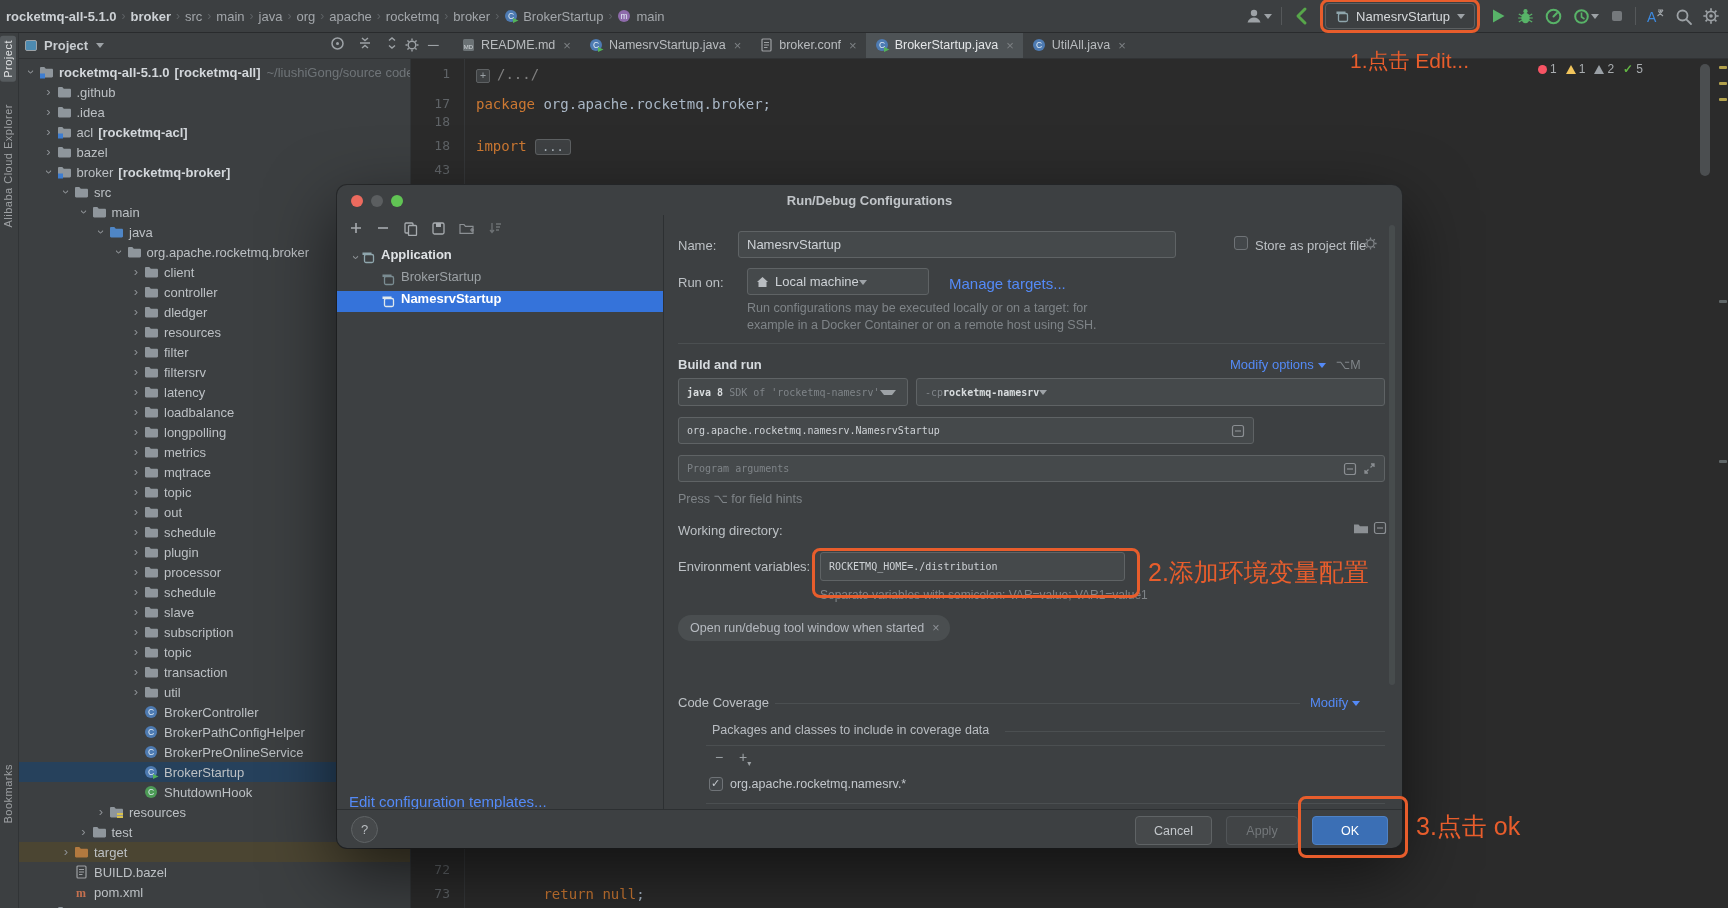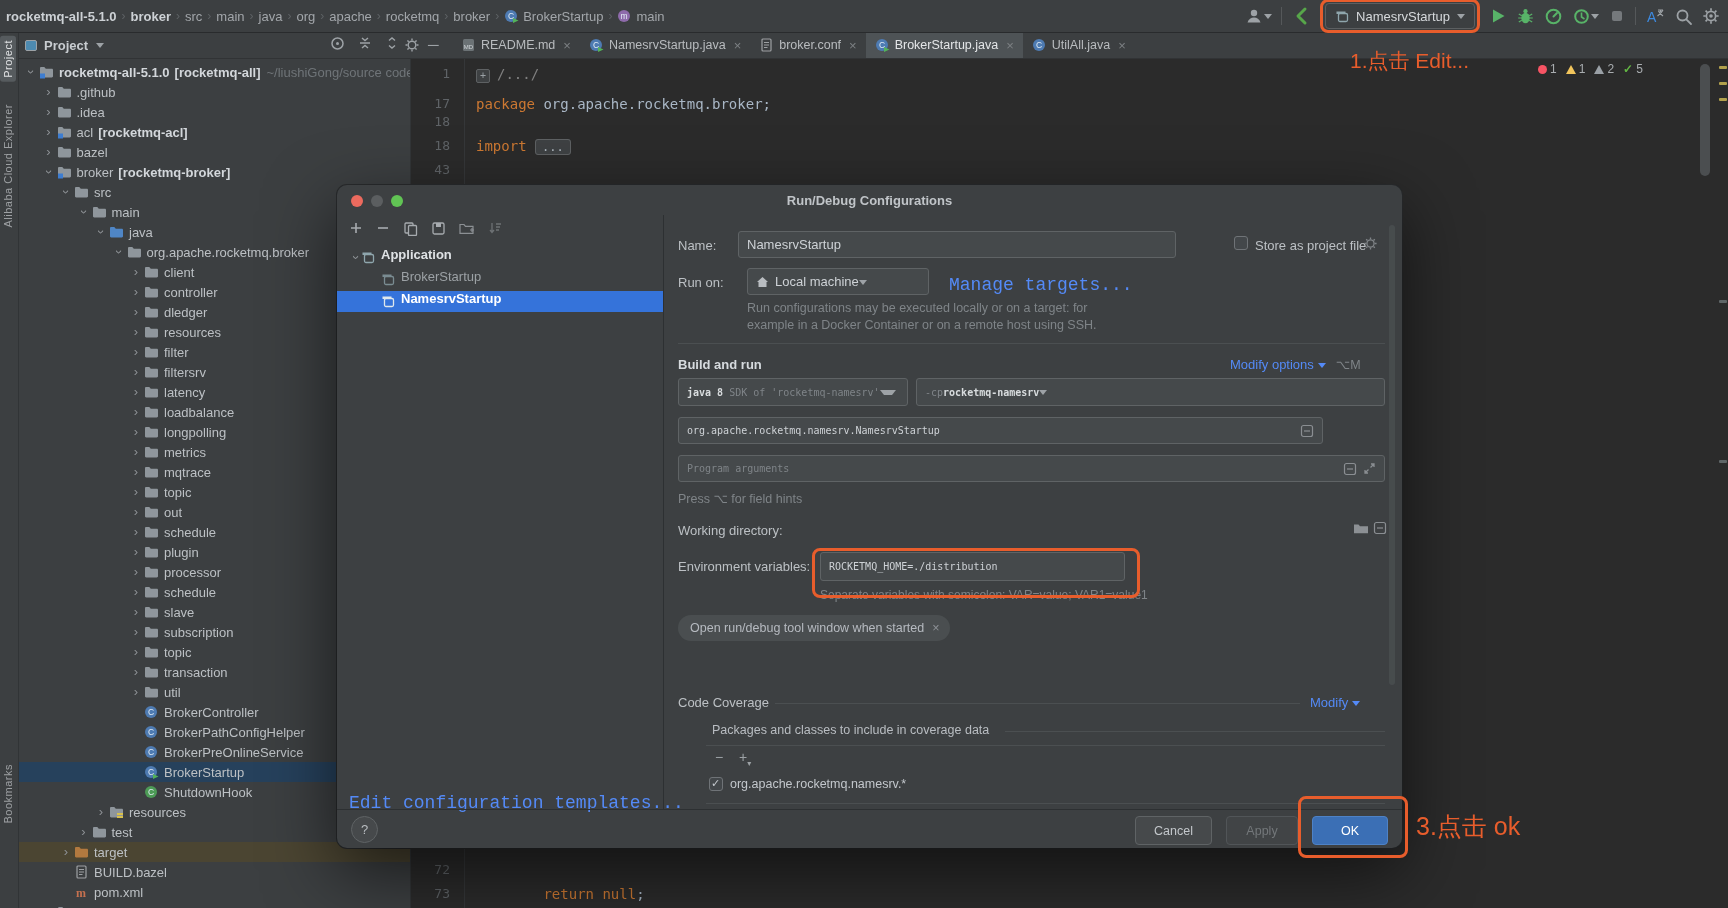--- a/index.html
+++ b/index.html
@@ -74,21 +74,21 @@
   .dialog{position:absolute;left:337px;top:185px;width:1065px;height:663px;background:#3d4042;
           border-radius:10px;box-shadow:0 24px 70px rgba(0,0,0,.6),0 0 0 1px #2a2c2e;z-index:10;}
   .dlg-title{position:absolute;left:0;top:8px;width:100%;text-align:center;font-size:13px;
              font-weight:bold;color:#c0c4c8;}
   .tl-dot{position:absolute;top:10px;width:12px;height:12px;border-radius:50%;}
   .dlg-left{position:absolute;left:0;top:30px;width:326px;bottom:38px;border-right:1px solid #2d3032;}
   .dl-toolbar{position:absolute;left:12px;top:4px;display:flex;gap:13px;align-items:center;height:22px;}
   .lrow{position:absolute;left:0;width:326px;height:21px;display:flex;font-size:13px;}
   .lrow .nm{color:#c3c7cb;}
   .lrow.selrow{background:#3573da;} .lrow.selrow .nm{color:#fff;font-weight:bold;}
-  .link{position:absolute;font-size:18px;color:#548af7;font-family:Liberation Mono, monospace;}
+  .link{position:absolute;font-size:15px;color:#548af7;}
   .dlg-bottom{position:absolute;left:0;right:0;bottom:0;height:38px;border-top:1px solid #2d3032;}
   .helpc{position:absolute;left:14px;top:6px;width:25px;height:25px;border-radius:50%;
          border:1px solid #5f6365;background:#46494b;color:#b9bdc1;font-size:13px;
          display:flex;align-items:center;justify-content:center;}
   .btn{position:absolute;top:6px;height:27px;border-radius:4px;border:1px solid #5f6365;
        background:#46494b;color:#c3c7cb;font-size:12.5px;display:flex;align-items:center;justify-content:center;}
   .btn.primary{background:#3b6fb5;border-color:#4e82c6;color:#fff;}
   .btn.disabled{color:#73777a;border-color:#515558;background:#414446;}
   .lbl{position:absolute;font-size:13px;color:#bcc0c4;white-space:nowrap;}
   .lbl.bold{font-weight:bold;color:#d6dade;}
@@ -899,21 +899,21 @@
       <b style="color:#d8dcde">java 8</b>
       <span class="dim" style="margin-left:6px;overflow:hidden;white-space:nowrap">SDK of 'rocketmq-namesrv'</span>
       <span class="car" style="min-width:8px"></span>
     </div>
     <div class="f mono" style="left:579px;top:193px;width:469px;height:28px">
       <span class="dim">-cp </span>
       <span style="color:#d8dcde;font-weight:bold">rocketmq-namesrv</span>
       <span class="car"></span>
     </div>
 
-    <div class="f mono" style="left:341px;top:232px;width:645px;height:27px">
+    <div class="f mono" style="left:341px;top:232px;width:576px;height:27px">
       <span>org.apache.rocketmq.namesrv.NamesrvStartup</span>
       <span style="margin-left:auto" class="mini">
           <svg width="14" height="14">
             <rect x="1.5" y="1.5" width="11" height="11" rx="2" stroke="#8a8e92" fill="none" stroke-width="1.2"></rect>
             <path d="M4 7h6" stroke="#8a8e92" stroke-width="1.2"></path>
           </svg>
         </span>
     </div>
 
     <div class="f mono" style="left:341px;top:270px;width:707px;height:27px">
@@ -976,16 +976,17 @@
     <div class="dlg-bottom">
       <span class="helpc">?</span>
       <span class="btn" style="right:190px;width:75px">Cancel</span>
       <span class="btn disabled" style="right:104px;width:70px">Apply</span>
       <span class="btn primary" style="right:14px;width:74px">OK</span>
     </div>
   </div>
 
   <div class="atext" style="left:1350px;top:47px;font-size:21px">1.点击 Edit...</div>
   <div class="ring" style="left:812px;top:548px;width:322px;height:44px"></div>
+  <div class="atext" style="left:1148px;top:556px;font-size:25px">2.添加环境变量配置</div>
   <div class="ring" style="left:1298px;top:796px;width:104px;height:56px"></div>
   <div class="atext" style="left:1416px;top:810px;font-size:25px">3.点击 ok</div>
 
 </div>
 
 </body></html>

